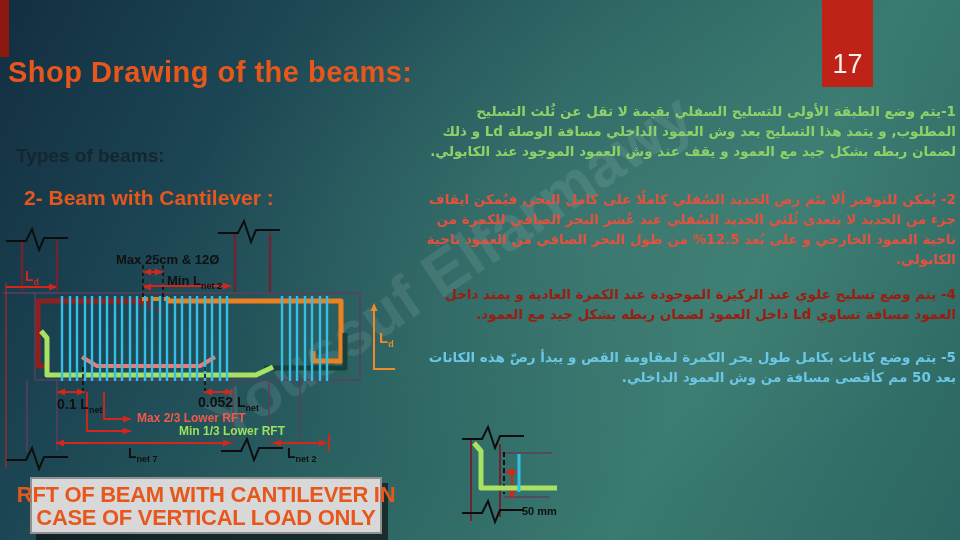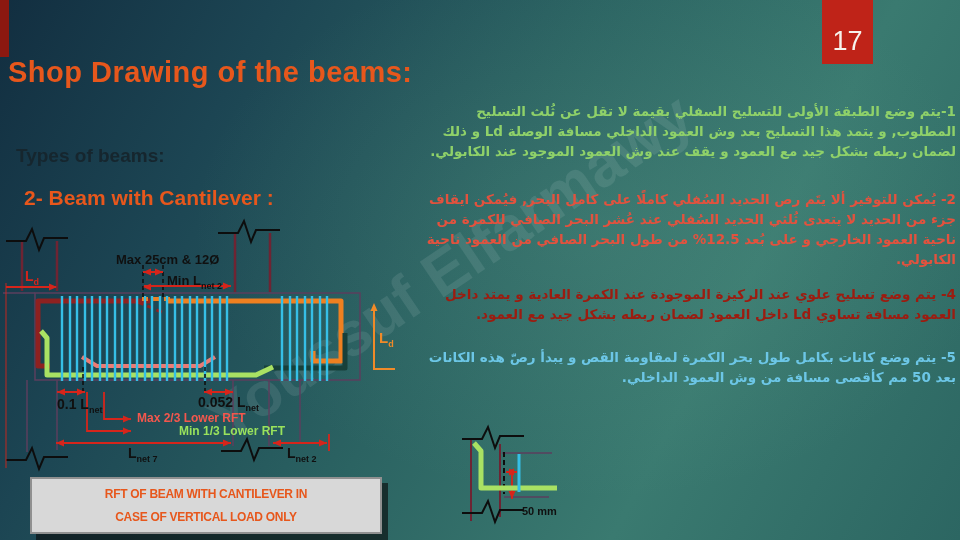--- a/index.html
+++ b/index.html
@@ -5,21 +5,21 @@
   html,body{margin:0;padding:0;background:#101418;}
   .slide{
     position:relative;width:960px;height:540px;overflow:hidden;
     font-family:"Liberation Sans","DejaVu Sans",sans-serif;
     background:
       radial-gradient(ellipse 620px 420px at 62% 42%, rgba(110,175,150,0.18), rgba(0,0,0,0) 65%),
       linear-gradient(118deg,#122e40 0%,#1c4553 22%,#2b6362 48%,#3a7a70 72%,#2c6662 100%);
   }
   .abs{position:absolute;}
   .left-accent{left:0;top:0;width:9px;height:57px;background:#8c1810;}
-  .pagebox{left:822px;top:0;width:51px;height:64px;background:#bf2318;
+  .pagebox{left:822px;top:0;width:51px;height:87px;background:#bf2318;
     display:flex;align-items:flex-end;justify-content:center;
     color:#f7f2ec;font-size:27px;padding-bottom:7px;box-sizing:border-box;}
   .title{left:8px;top:56px;font-size:29px;font-weight:bold;color:#e7571c;letter-spacing:0.5px;}
   .types{left:16px;top:145px;font-size:19px;font-weight:bold;color:#16262e;}
   .section{left:24px;top:186px;font-size:21px;font-weight:bold;color:#e7571c;}
   .watermark{left:215px;top:390px;font-size:62px;font-weight:bold;white-space:nowrap;
     color:rgba(235,245,245,0.10);transform-origin:0 50%;transform:rotate(-34deg);pointer-events:none;}
   .notes{left:408px;top:101px;width:548px;direction:rtl;text-align:right;
     font-family:"DejaVu Sans",sans-serif;font-weight:bold;font-size:13.5px;line-height:20px;}
   .note{margin:0;}
@@ -42,21 +42,21 @@
   .lbl-01{left:57px;top:396px;font-size:14px;}
   .lbl-0125{left:198px;top:394px;font-size:14px;}
   .lbl-maxl{left:137px;top:411px;font-size:12px;}
   .lbl-minl{left:135px;top:424px;font-size:12px;padding-left:44px;}
   .lbl-lnet1{left:128px;top:445px;font-size:14px;}
   .lbl-lnet2{left:287px;top:445px;font-size:14px;}
   .lbl-50mm{left:522px;top:505px;font-size:11px;}
   .banner{left:30px;top:477px;width:352px;height:57px;background:#d8d8d8;
     border:2px solid #909090;box-shadow:6px 6px 0 rgba(8,8,8,0.6);box-sizing:border-box;
     display:flex;flex-direction:column;align-items:center;justify-content:center;}
-  .banner div{font-size:12px;font-weight:bold;color:#e7571c;line-height:23px;letter-spacing:-0.3px;white-space:nowrap;}
+  .banner div{font-size:22px;font-weight:bold;color:#e7571c;line-height:23px;letter-spacing:-0.3px;white-space:nowrap;}
   svg.linework{left:0;top:0;width:960px;height:540px;}
 </style>
 </head>
 <body>
 
 <div class="slide">
 
   <div class="abs watermark">Youssuf Elfarmawy</div>
 
   <div class="abs left-accent"></div>

